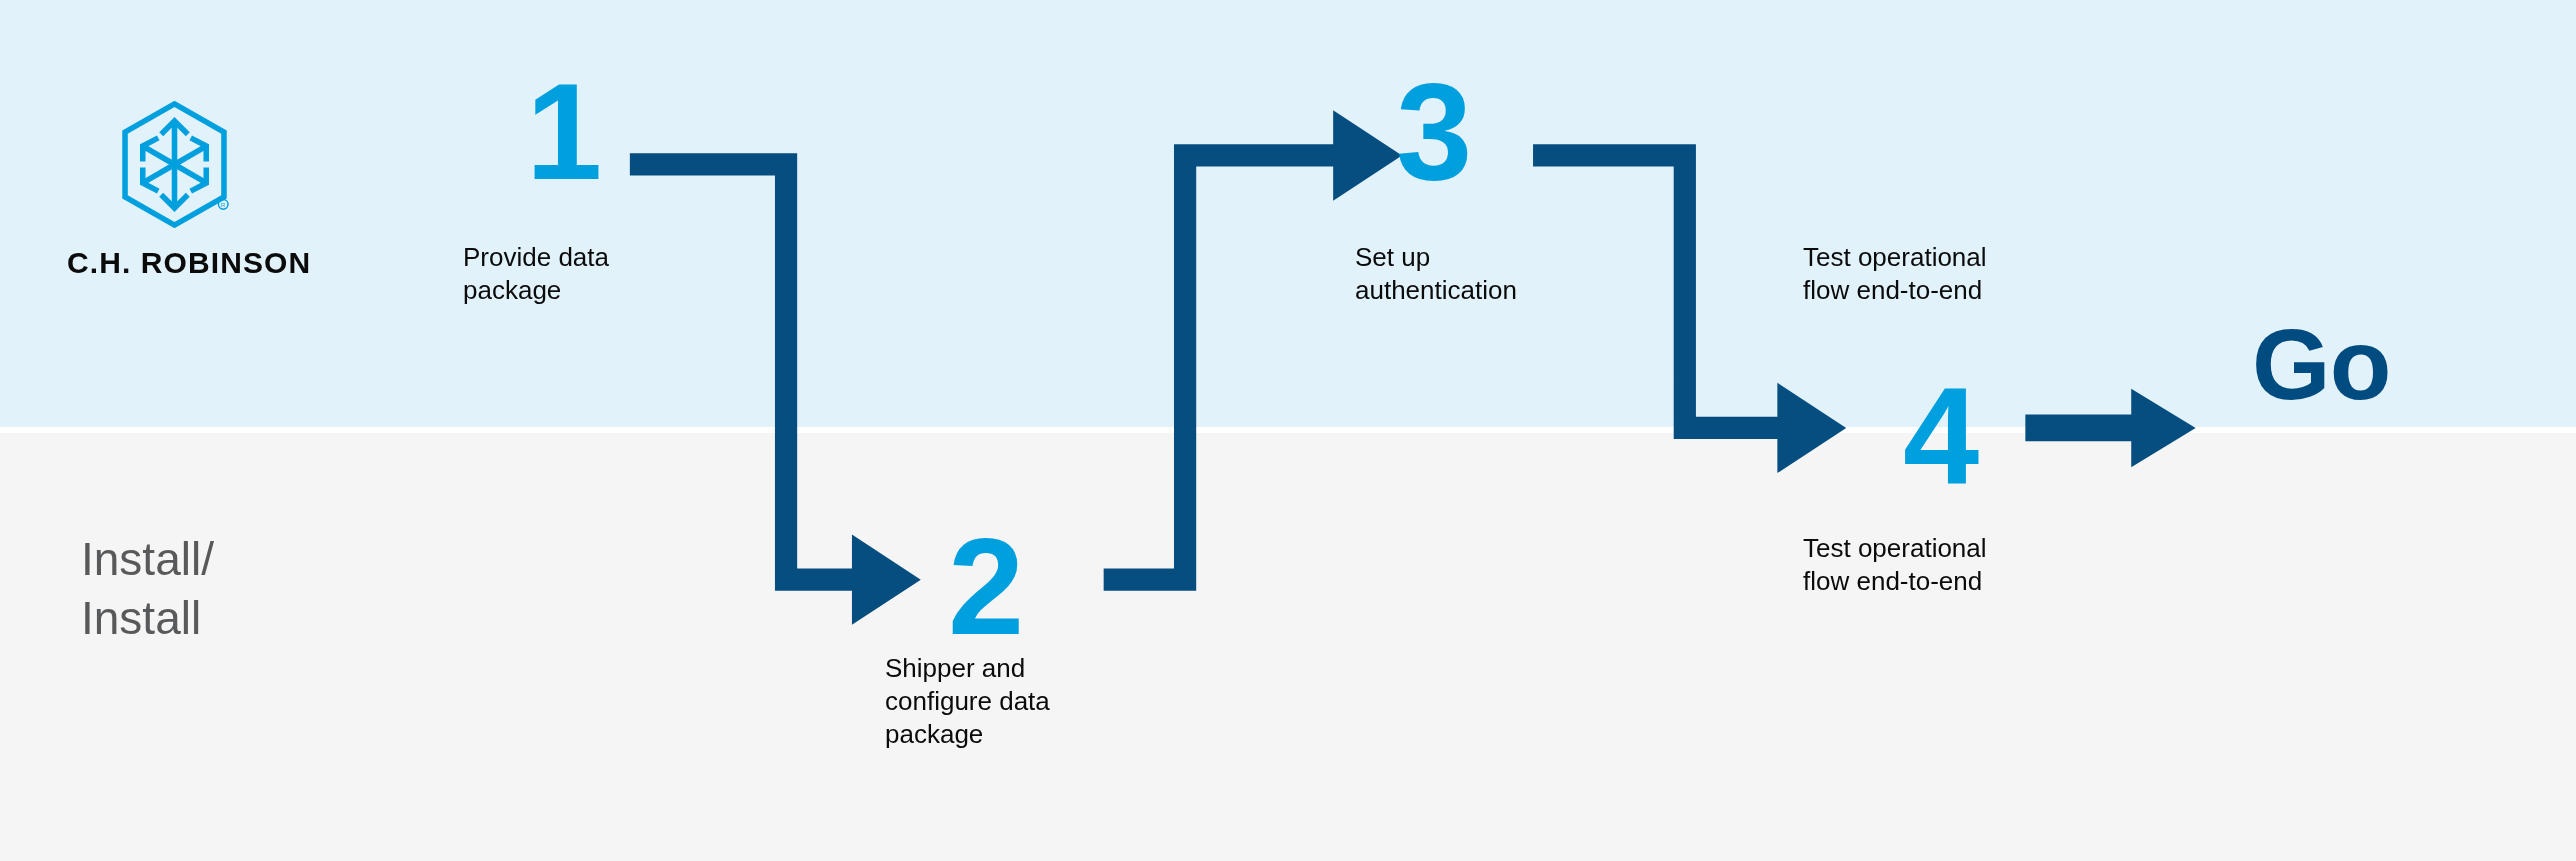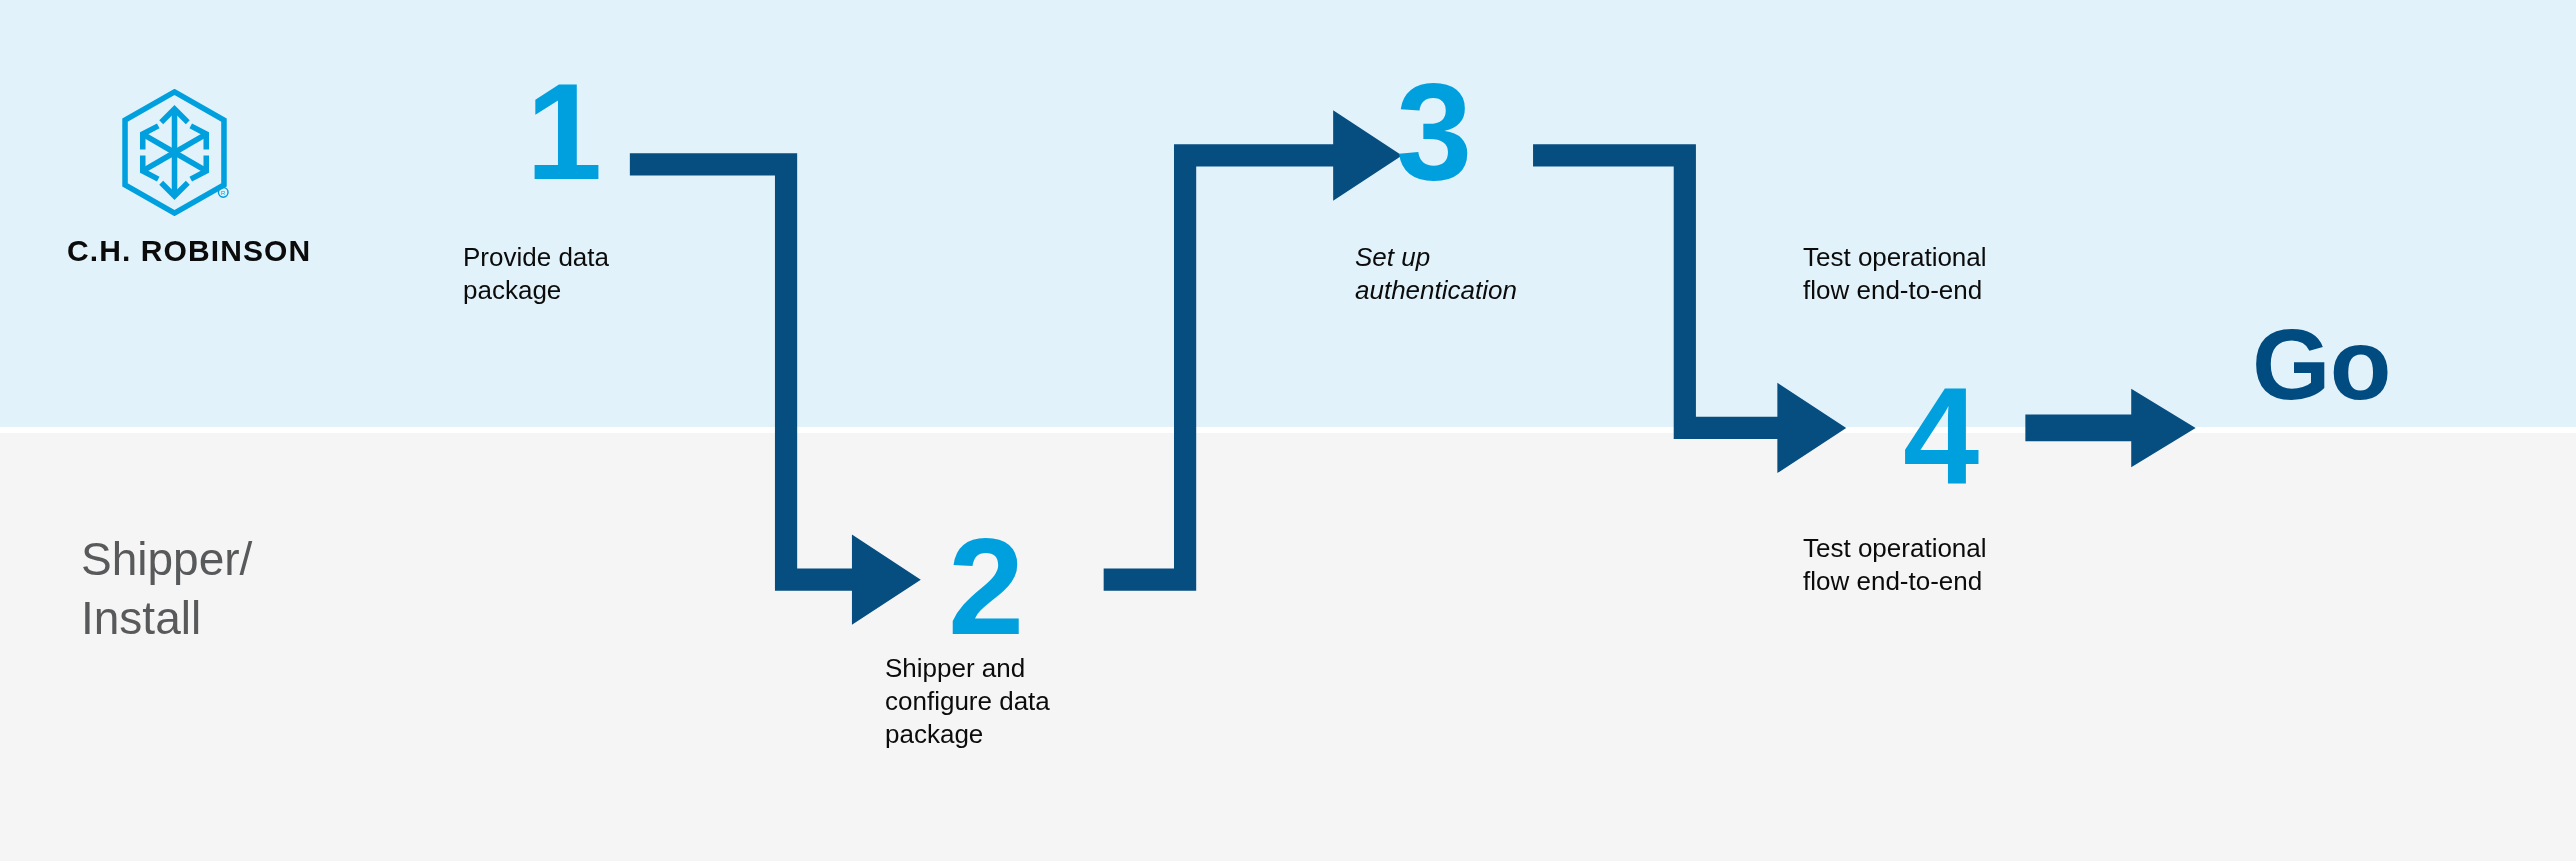--- a/index.html
+++ b/index.html
@@ -42,21 +42,21 @@
     left: 0;
     top: 0;
     width: 2576px;
     height: 861px;
   }
   .abs { position: absolute; }
 
   
   #logo-block {
     left: 67px;
-    top: 89px;
+    top: 101px;
     width: 215px;
     text-align: center;
   }
   #logo-mark { display: block; margin: 0 auto; }
   #logo-wordmark {
     margin-top: 18px;
     font-family: "Liberation Sans", sans-serif;
     font-weight: bold;
     font-size: 30px;
     letter-spacing: 1.1px;
@@ -90,21 +90,21 @@
 
   
   .step-caption {
     font-size: 26px;
     line-height: 1.26;
     color: #0b0b0b;
     font-weight: 400;
   }
   #cap-1 { left: 463px;  top: 241px; width: 267px; }
   #cap-2 { left: 885px; top: 652px; width: 296px; }
-  #cap-3 { left: 1355px; top: 241px; width: 296px; font-style: italic; }
+  #cap-3 { left: 1355px; top: 241px; width: 296px; }
   #cap-4a{ left: 1803px; top: 241px; width: 296px; }
   #cap-4b{ left: 1803px; top: 532px; width: 296px; }
 
   
   #go-live {
     left: 2252px;
     top: 310px;
     width: 318px;
     font-size: 101px;
     line-height: 1.07;
@@ -168,21 +168,21 @@
         </g>
         <g>
           <circle cx="141" cy="140" r="6.5" fill="none" stroke="#00a0df" stroke-width="2"></circle>
           <text x="141" y="143.5" font-size="8" fill="#00a0df" text-anchor="middle" font-family="Liberation Sans, sans-serif">R</text>
         </g>
       </svg>
       <div id="logo-wordmark">C.H. ROBINSON</div>
     </div>
 
     <div class="abs" id="lane-label">
-      <div>Shipper/</div>
+      <div>Install/</div>
       <div>Install</div>
     </div>
 
     <div class="abs step-number" id="num-1">1</div>
     <div class="abs step-caption" id="cap-1">
       <div>Provide data</div>
       <div>package</div>
     </div>
 
     <div class="abs step-number" id="num-2">2</div>

